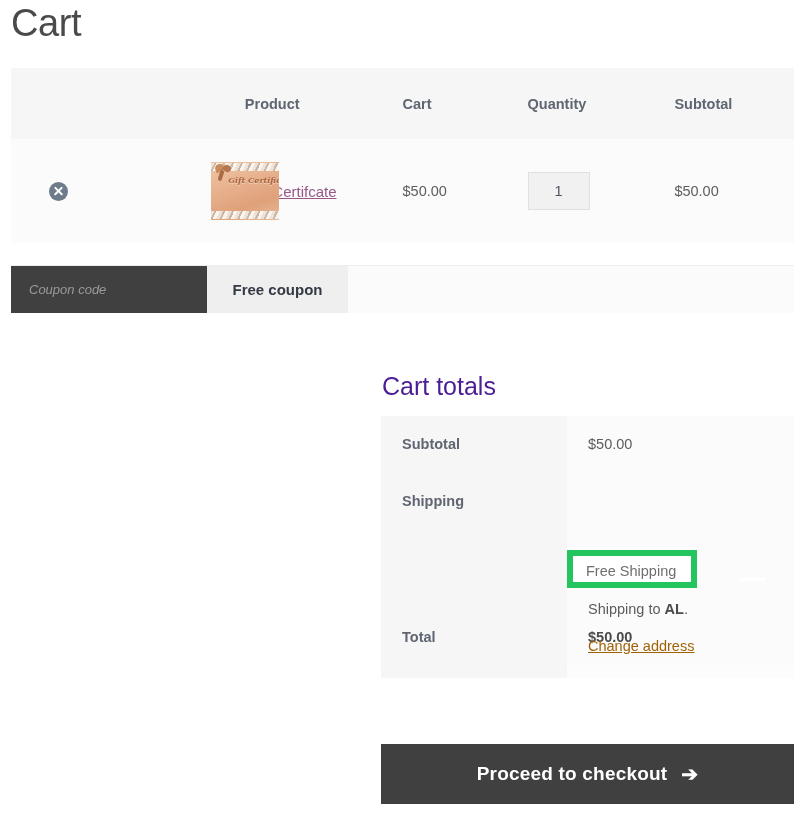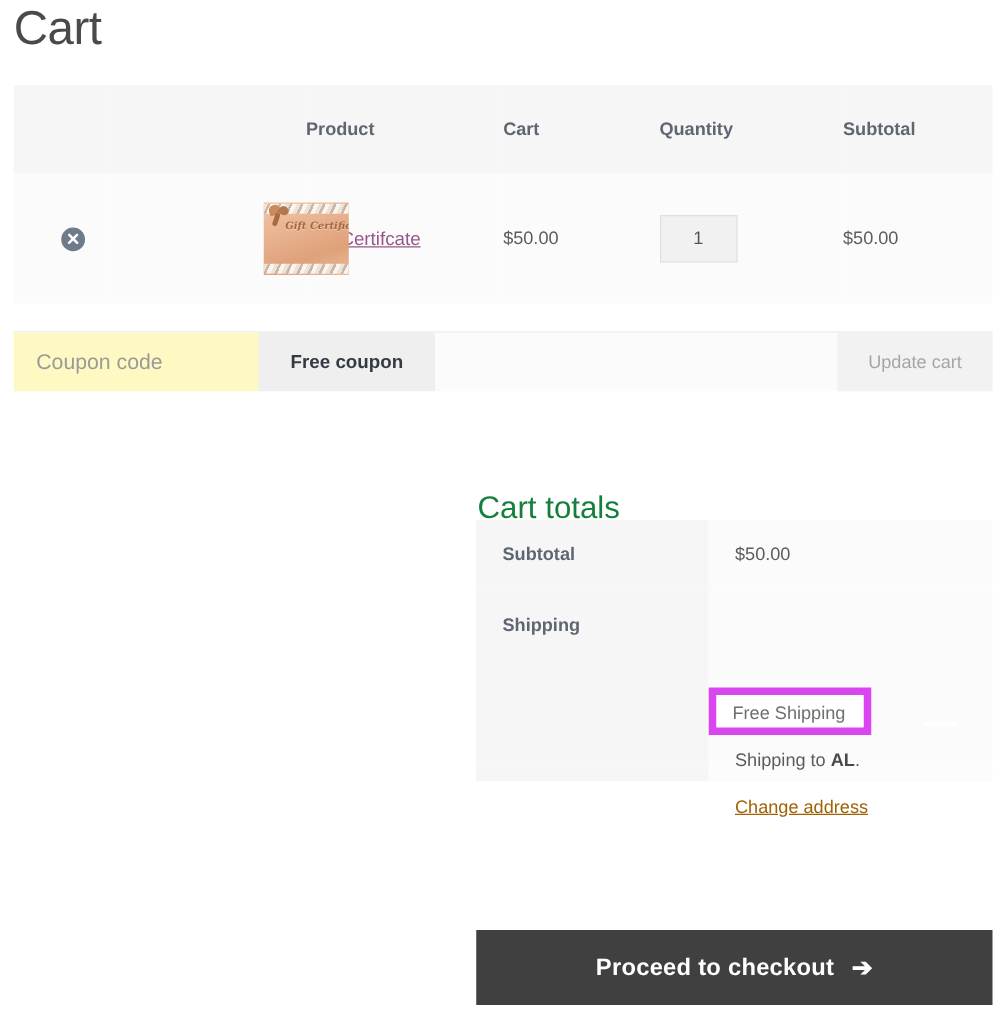--- a/index.html
+++ b/index.html
@@ -158,27 +158,28 @@
     width: 783px;
     height: 47px;
     background: #fbfbfb;
     border-top: 1px solid #ededed;
   }
   .coupon-input {
     position: absolute;
     left: 0; top: 0;
     width: 196px; height: 47px;
     box-sizing: border-box;
-    background: #fef9c3;
+    background: #404040;
     border: none;
     padding-left: 18px;
-    font-size: 17px;
+    font-size: 13px;
     color: #8d8d8d;
     font-family: "Liberation Sans", sans-serif;
     outline: none;
+    font-style: italic;
   }
   .coupon-input::placeholder { color: #9a9a9a; opacity: 1; }
   .apply-coupon-btn {
     position: absolute;
     left: 196px; top: 0;
     width: 141px; height: 47px;
     background: #efefef;
     border: none;
     font-size: 15px;
     font-weight: bold;
@@ -195,24 +196,24 @@
     font-size: 14.5px;
     color: #a6a6a6;
     font-family: "Liberation Sans", sans-serif;
     cursor: pointer;
   }
 
   
   .totals-heading {
     position: absolute;
     left: 382px;
-    top: 390px;
+    top: 370px;
     font-size: 25px;
     font-weight: 300;
-    color: #15803d;
+    color: #4c1d95;
     line-height: 32px;
     text-align: center;
   }
   .totals-table {
     position: absolute;
     left: 381px;
     top: 416px;
     width: 413px;
     border-collapse: collapse;
     table-layout: fixed;
@@ -245,21 +246,21 @@
   .row-empty td { background: #fcfcfc; }
 
   .ship-inner { position: relative; height: 138px; }
   .ship-method-box {
     position: absolute;
     left: -21px;
     top: 77px;
     width: 130px;
     height: 38px;
     box-sizing: border-box;
-    border: 6px solid #d946ef;
+    border: 6px solid #22c55e;
     background: #ffffff;
     z-index: 3;
   }
   .ship-method-label {
     position: absolute;
     left: 13px;
     top: 8px;
     font-size: 14.5px;
     color: #6f6f6f;
     white-space: nowrap;
@@ -360,21 +361,20 @@
         <input class="qty-box" type="text" value="1" style="">
       </td>
       <td class="sub-cell">$50.00</td>
     </tr>
   </tbody>
 </table>
 
 <div class="actions-wrap">
   <input class="coupon-input" type="text" placeholder="Coupon code" style="">
   <button class="apply-coupon-btn">Free coupon</button>
-  <button class="update-cart-btn">Update cart</button>
 </div>
 
 <div class="totals-heading">Cart totals</div>
 
 <table class="totals-table">
   <tbody>
     <tr class="row-subtotal">
       <th>Subtotal</th>
       <td>$50.00</td>
     </tr>
@@ -384,20 +384,24 @@
         <div class="ship-inner">
           <div class="ship-dash"></div>
           <div class="ship-method-box">
             <span class="ship-method-label">Free Shipping</span>
           </div>
           <div class="ship-to"><span>Shipping to </span><b>AL</b><span>.</span></div>
           <a class="change-address" href="#">Change address</a>
         </div>
       </td>
     </tr>
+    <tr class="row-total">
+      <th>Total</th>
+      <td>$50.00</td>
+    </tr>
     <tr class="row-empty">
       <th></th>
       <td></td>
     </tr>
   </tbody>
 </table>
 
 <button class="checkout-btn">
   <span>Proceed to checkout</span><span class="arrow">➔</span>
 </button>

